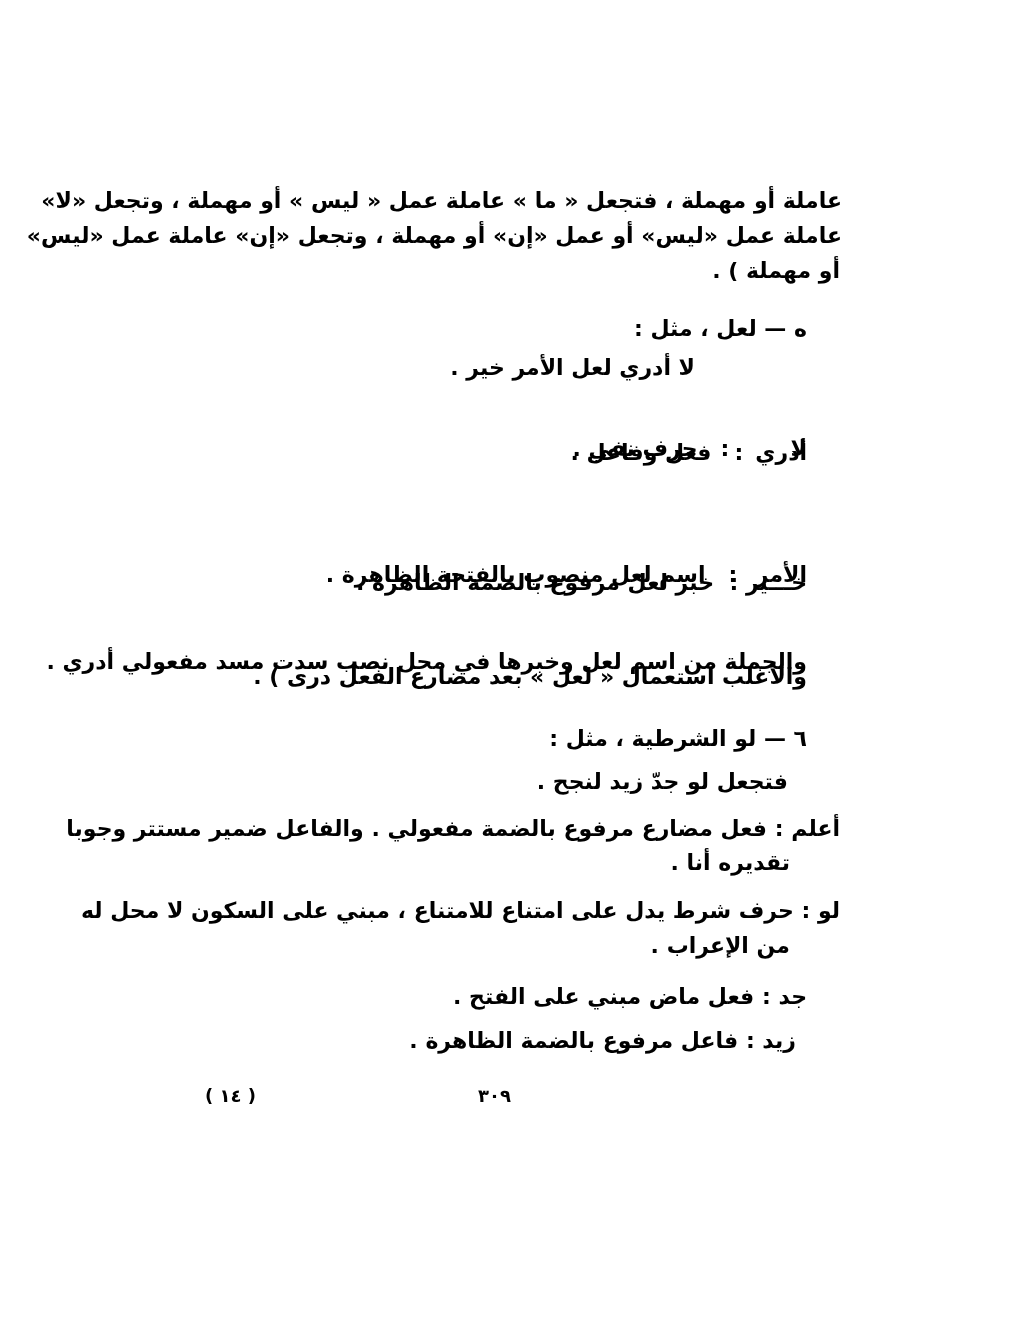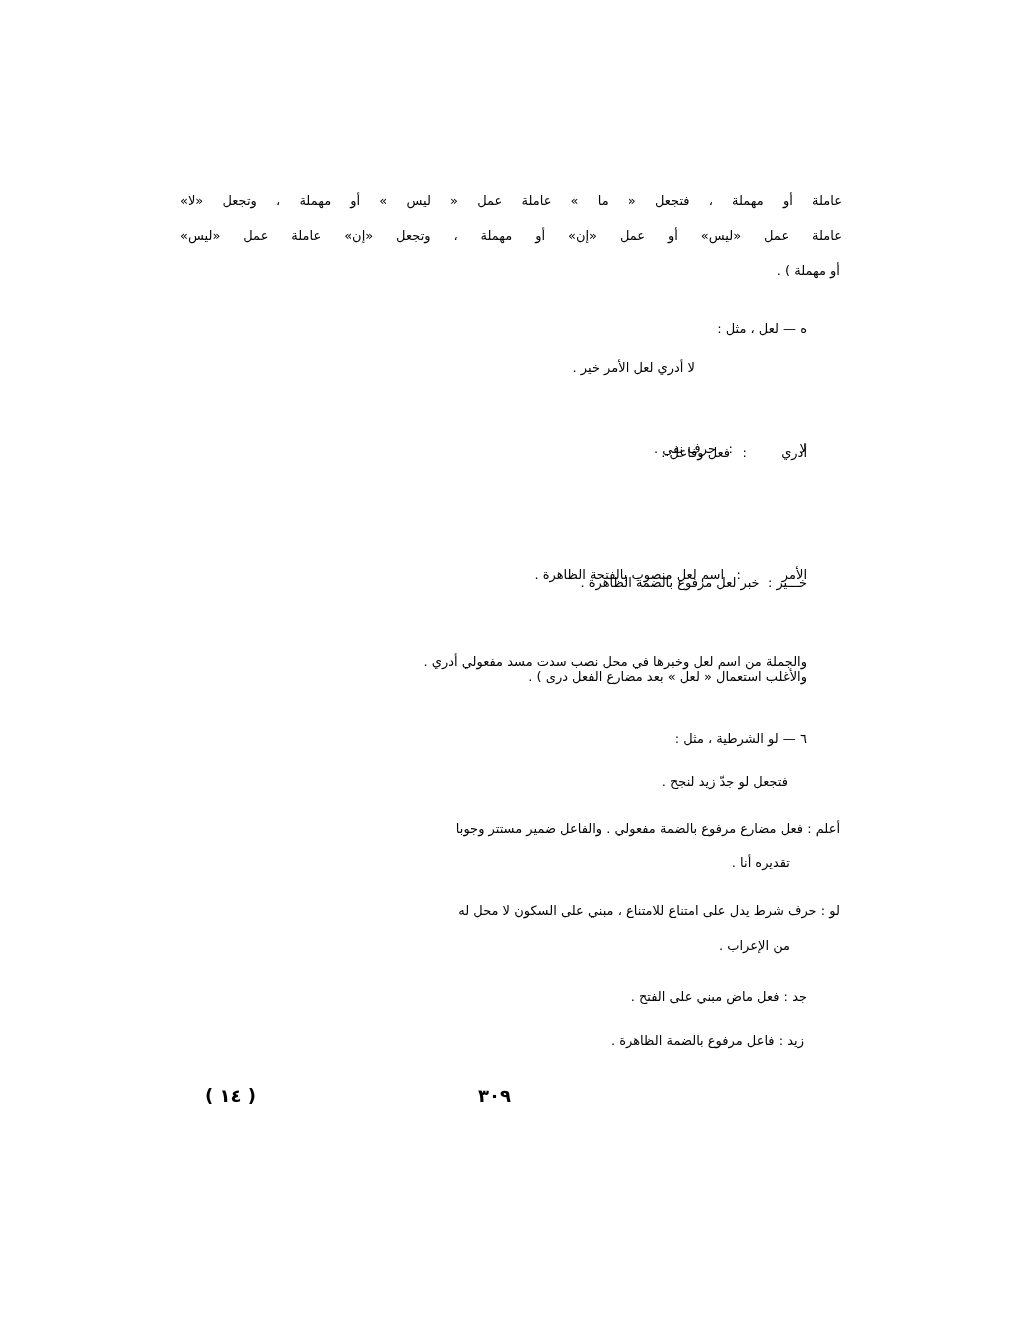--- a/index.html
+++ b/index.html
@@ -3,22 +3,22 @@
   <meta charset="utf-8">
   <style>
     html, body { margin: 0; padding: 0; background: #ffffff; }
     body {
       width: 1020px; height: 1320px; position: relative; overflow: hidden;
       font-family: "DejaVu Sans", sans-serif; color: #000;
     }
     .page { position: absolute; left: 0; top: 0; width: 1020px; height: 1320px; }
     .line {
       position: absolute; direction: rtl; text-align: right;
-      white-space: nowrap; font-size: 13px; line-height: 22px;
-      font-weight: normal;
+      white-space: nowrap; font-size: 22px; line-height: 22px;
+      font-weight: bold;
     }
     .justify { text-align: justify; text-align-last: justify; }
     .term { display: inline-block; min-width: 46px; }
     .footer { position: absolute; font-size: 18px; font-weight: bold; direction: rtl; }
   </style>
 </head>
 <body>
 
 <div class="page">
 
@@ -68,21 +68,21 @@
     <span>:</span>
     <span>حرف شرط يدل على امتناع للامتناع ، مبني على السكون لا محل له</span>
   </div>
   <div class="line" style="top:935px; right:230px;">من الإعراب .</div>
 
   <div class="line" style="top:986px; right:213px;">
     <span>جد</span>
     <span>:</span>
     <span>فعل ماض مبني على الفتح .</span>
   </div>
-  <div class="line" style="top:1030px; right:216px;">
+  <div class="line" style="top:1030px; right:224px;">
     <span>زيد</span>
     <span>:</span>
     <span>فاعل مرفوع بالضمة الظاهرة .</span>
   </div>
 
   <div class="footer" style="top:1085px; left:205px;">( ١٤ )</div>
   <div class="footer" style="top:1085px; left:478px;">٣٠٩</div>
 
 </div>
 

